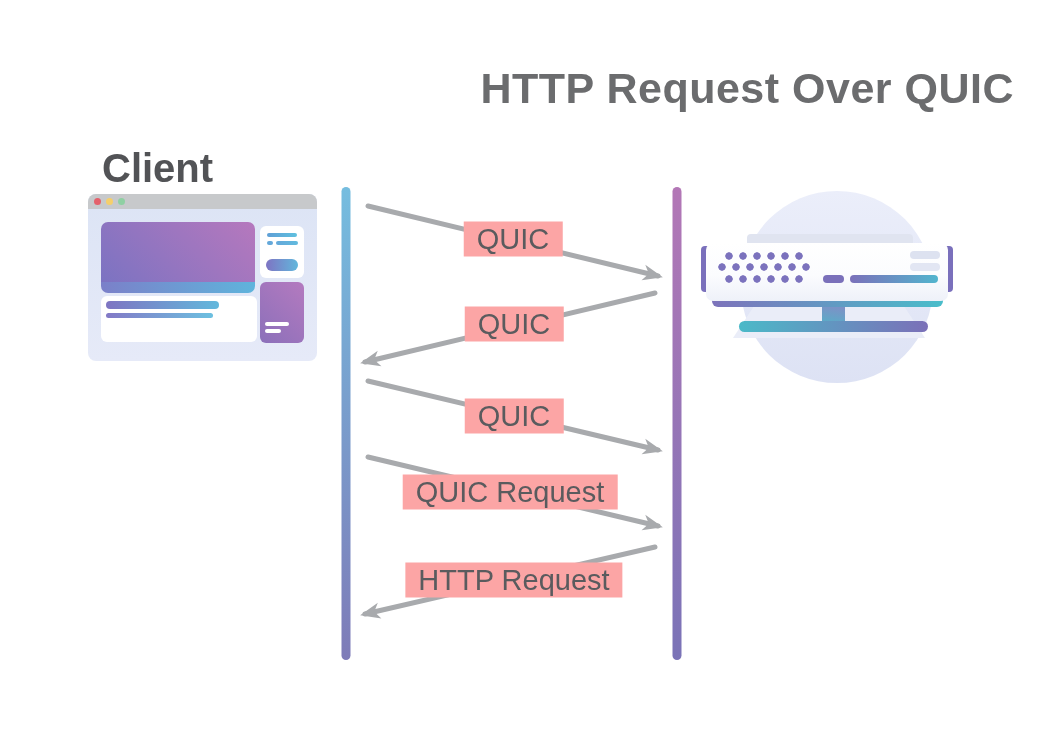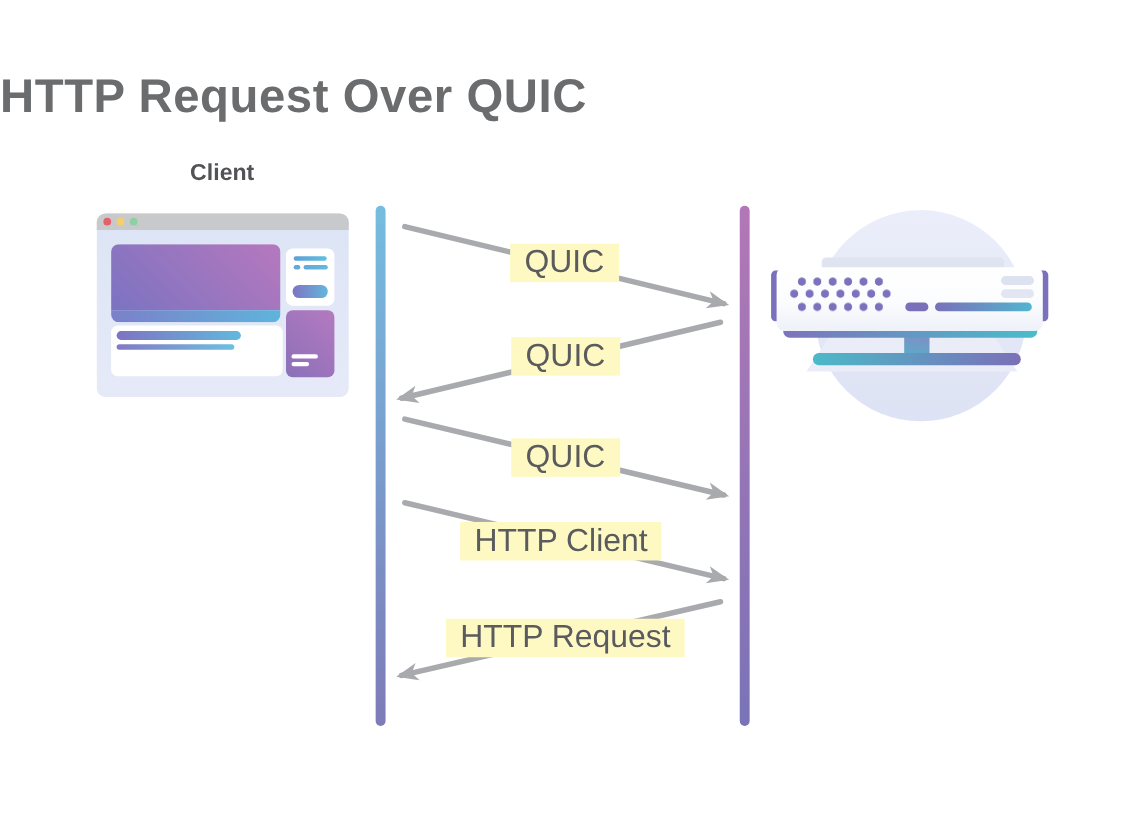--- a/index.html
+++ b/index.html
@@ -3,37 +3,37 @@
 <meta charset="utf-8">
 <style>
   html,body { margin:0; padding:0; background:#ffffff; }
   .canvas {
     position:relative; width:1038px; height:744px; background:#ffffff;
     font-family:"Liberation Sans", sans-serif; overflow:hidden;
   }
 
   
   .title {
-    position:absolute; left:0; top:64px; width:1014px; text-align:left;
+    position:absolute; left:0; top:64px; width:1014px; text-align:right;
     font-size:43px; font-weight:700; color:#6b6c6e; letter-spacing:0.5px;
   }
   .actor-label {
-    position:absolute; top:146px; width:200px; text-align:center;
-    font-size:21px; font-weight:700; color:#525356;
+    position:absolute; top:146px; width:200px; text-align:left;
+    font-size:40px; font-weight:700; color:#525356;
   }
   .actor-label.client { left:102px; }
   .actor-label.server { left:731px; }
 
   
   #seq-svg { position:absolute; left:0; top:0; width:1038px; height:744px; pointer-events:none; }
   .msg-arrow { stroke:#a8aaad; stroke-width:5; stroke-linecap:round; fill:none; }
   #ah path { fill:#a8aaad; }
   .msg-label {
     position:absolute; transform:translate(-50%,-50%); white-space:nowrap;
-    background:#fef9c3; padding:1px 13px; font-size:29px; color:#5a5b5e;
+    background:#fca5a5; padding:1px 13px; font-size:29px; color:#5a5b5e;
   }
 
   
   .browser {
     position:absolute; left:88px; top:194px; width:229px; height:167px;
     border-radius:8px; background:linear-gradient(180deg,#dce4f5,#e6eaf8);
   }
   .browser .bar {
     position:absolute; left:0; top:0; width:229px; height:15px;
     background:#c7c9cb; border-radius:8px 8px 0 0;
@@ -168,17 +168,17 @@
       <line x1="655" y1="293" x2="365" y2="362" class="msg-arrow" marker-end="url(#ah)"></line>
       <line x1="368" y1="381" x2="658" y2="450" class="msg-arrow" marker-end="url(#ah)"></line>
       <line x1="368" y1="457" x2="658" y2="526" class="msg-arrow" marker-end="url(#ah)"></line>
       <line x1="655" y1="547" x2="365" y2="614" class="msg-arrow" marker-end="url(#ah)"></line>
     </svg>
 
   <div id="labels">
       <div class="msg-label" style="left: 513px; top: 239px;">QUIC</div>
       <div class="msg-label" style="left: 514px; top: 324px;">QUIC</div>
       <div class="msg-label" style="left: 514px; top: 416px;">QUIC</div>
-      <div class="msg-label" style="left: 510px; top: 492px;">HTTP Client</div>
+      <div class="msg-label" style="left: 510px; top: 492px;">QUIC Request</div>
       <div class="msg-label" style="left: 514px; top: 580px;">HTTP Request</div>
     </div>
 
 </div>
 
 </body></html>

